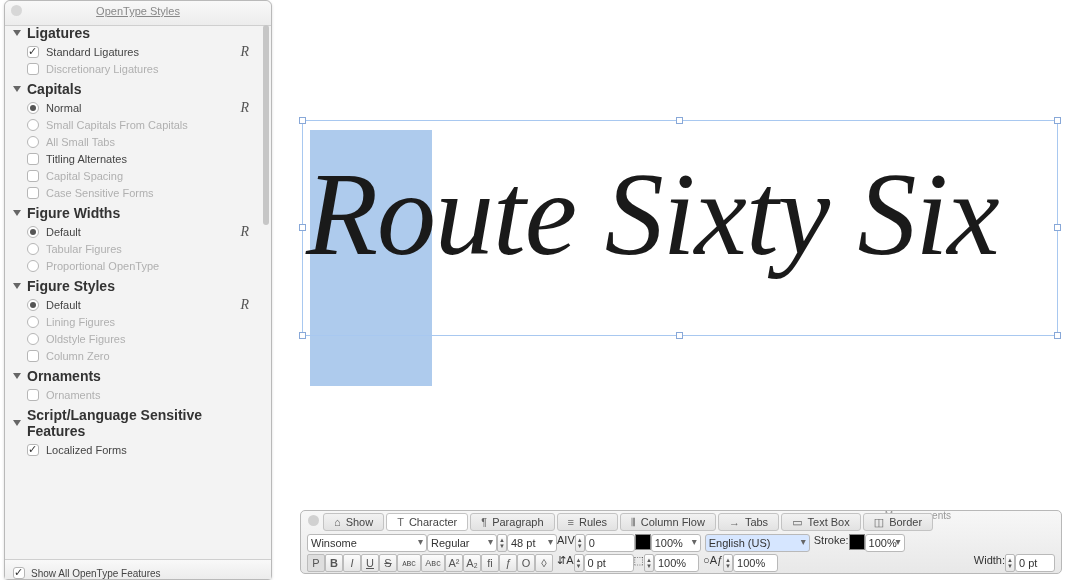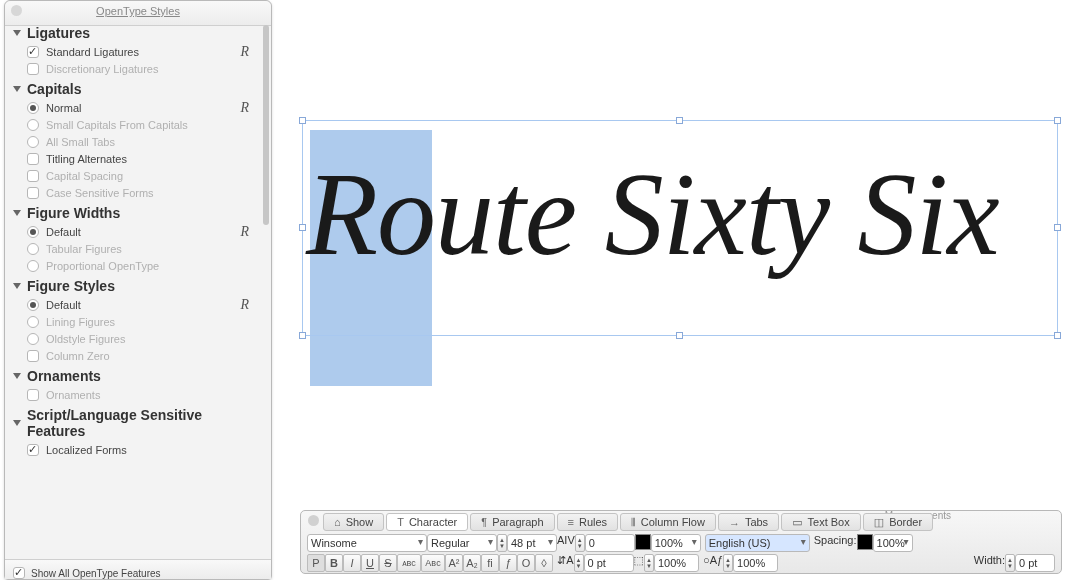--- a/index.html
+++ b/index.html
@@ -220,21 +220,21 @@
         </div>
       <div class="swatch"></div>
       <div class="combo" style="width:50px">
           <span>100%</span>
         </div>
       <div class="gap"></div>
       <div class="combo" style="width:105px;background:#d6e6ff">
           <span>English (US)</span>
         </div>
       <div class="gap"></div>
-      <span>Spacing:</span>
+      <span>Stroke:</span>
       <div class="swatch"></div>
       <div class="combo" style="width:40px">
           <span>100%</span>
         </div>
     </div>
     <div class="row2">
       <div class="btn pressed">P</div>
       <div class="btn" style="font-weight:bold">B</div>
       <div class="btn" style="font-style:italic">I</div>
       <div class="btn" style="text-decoration:underline">U</div>

